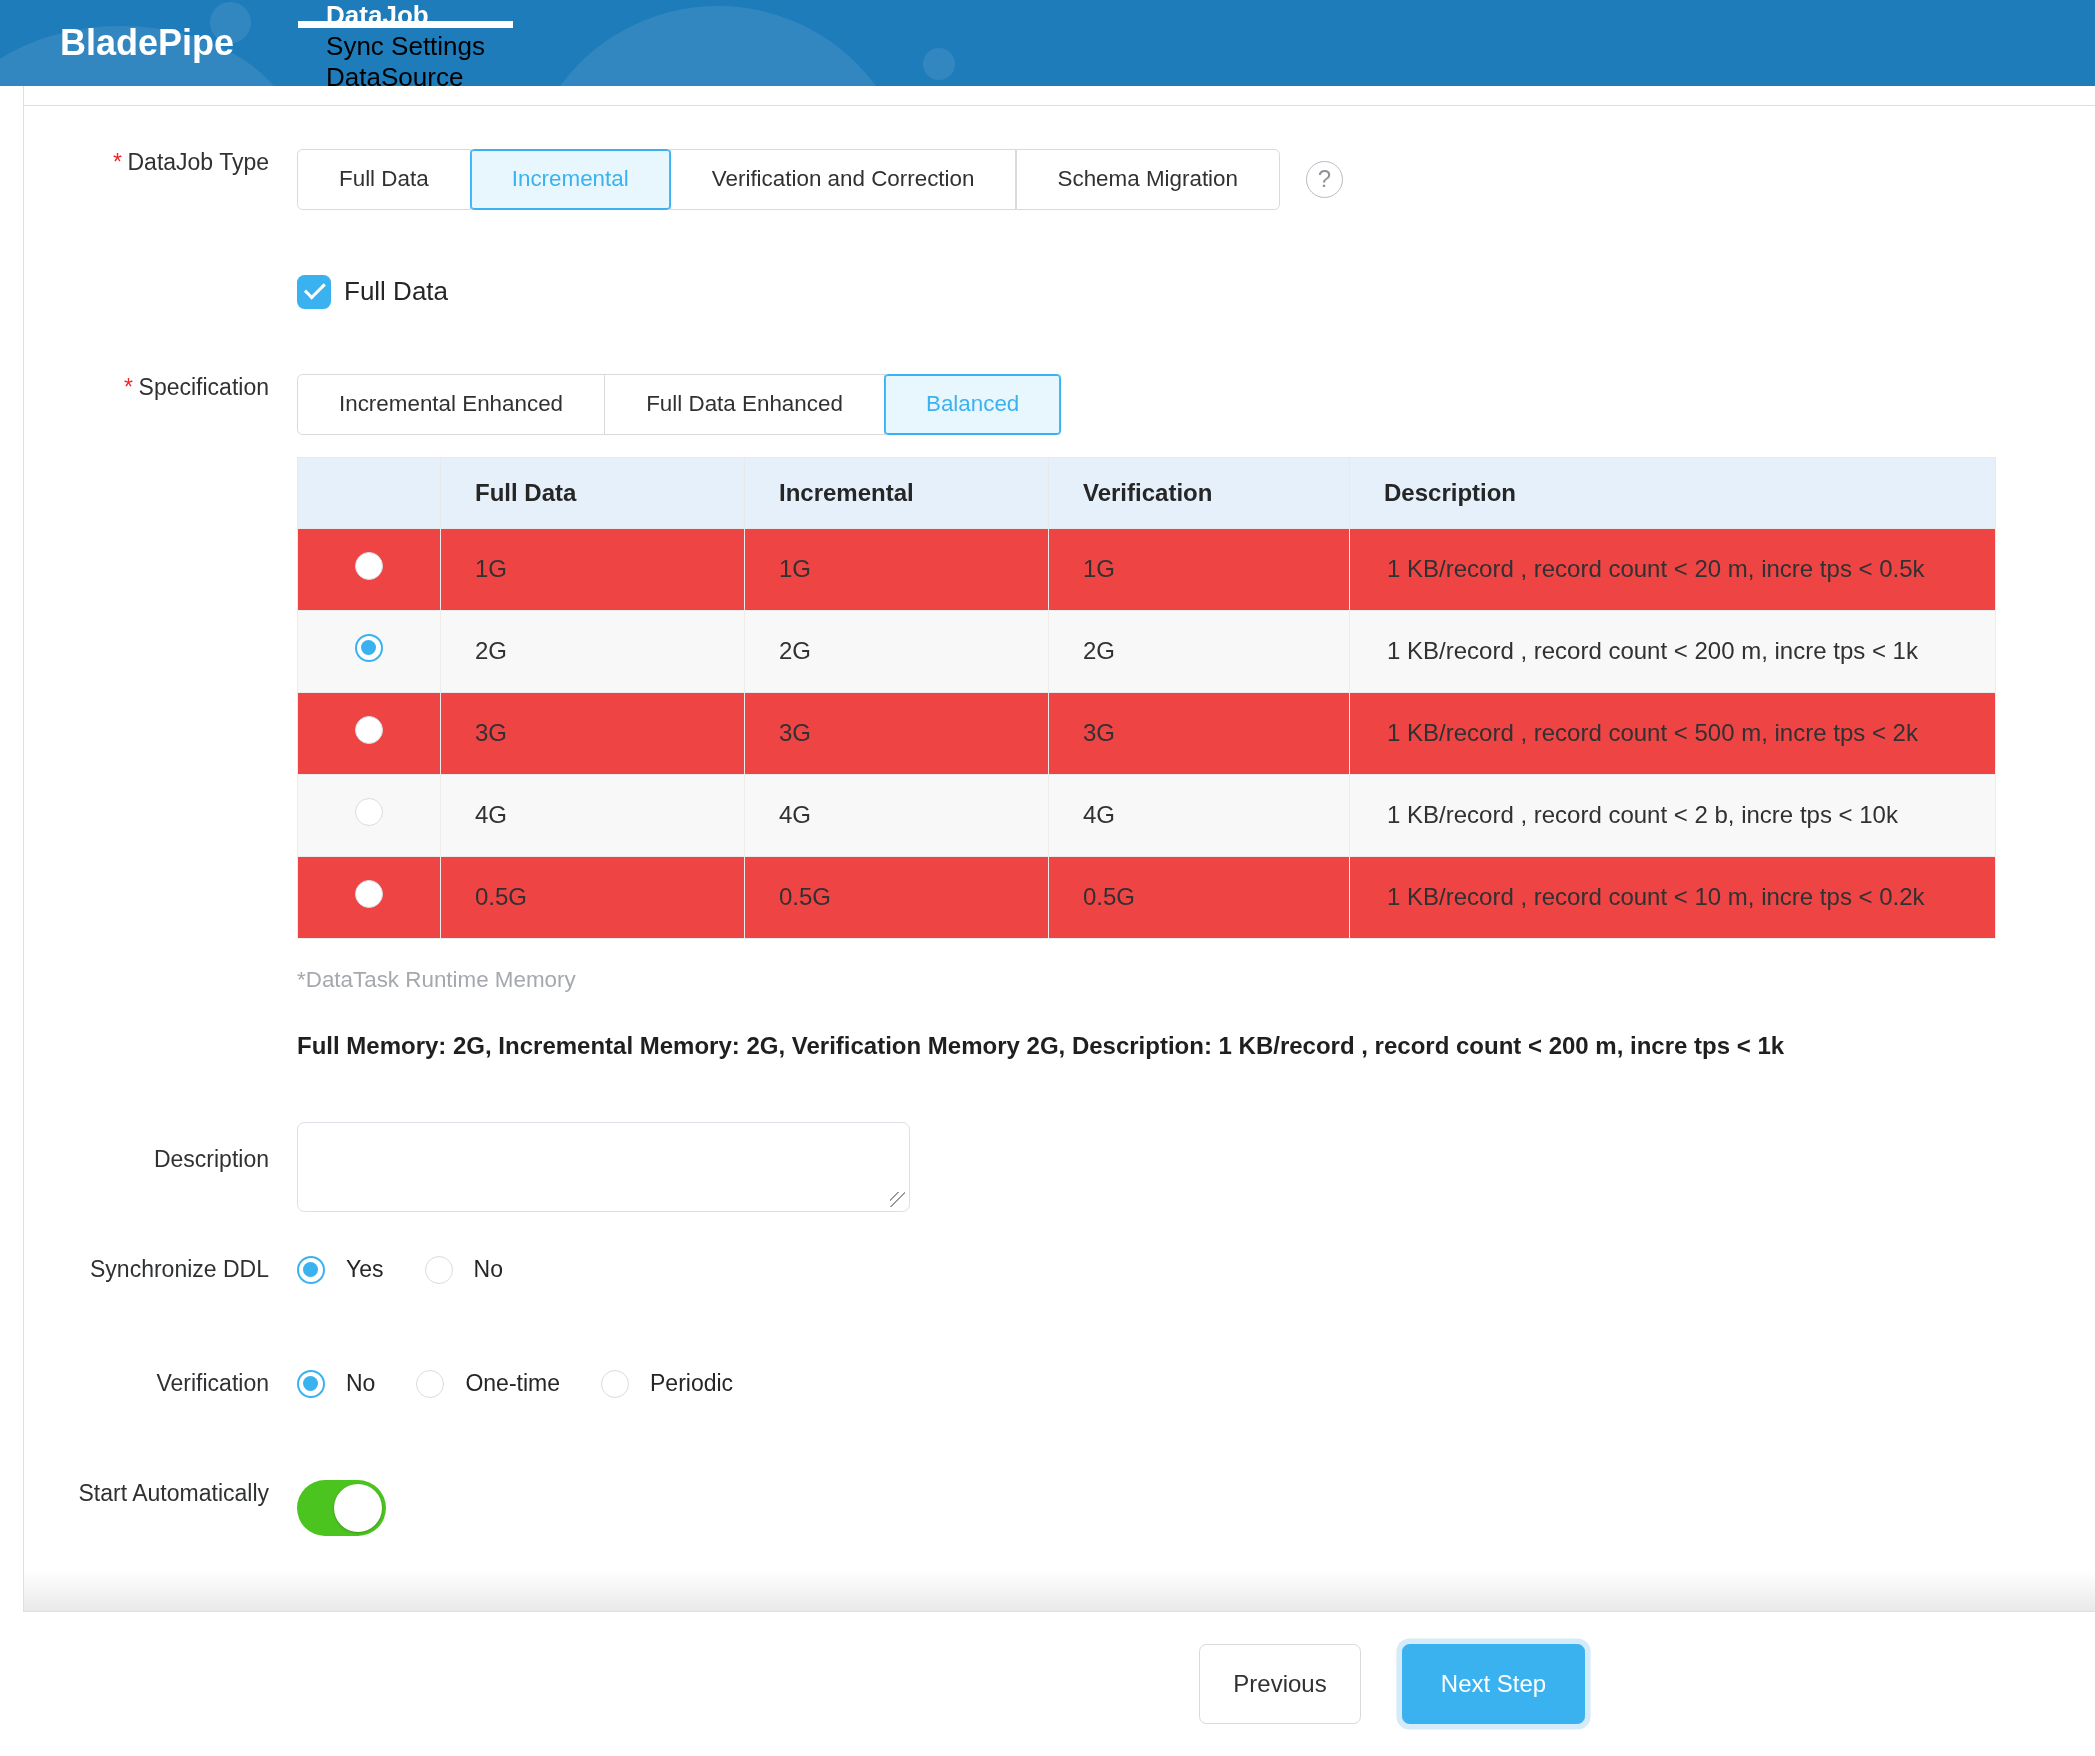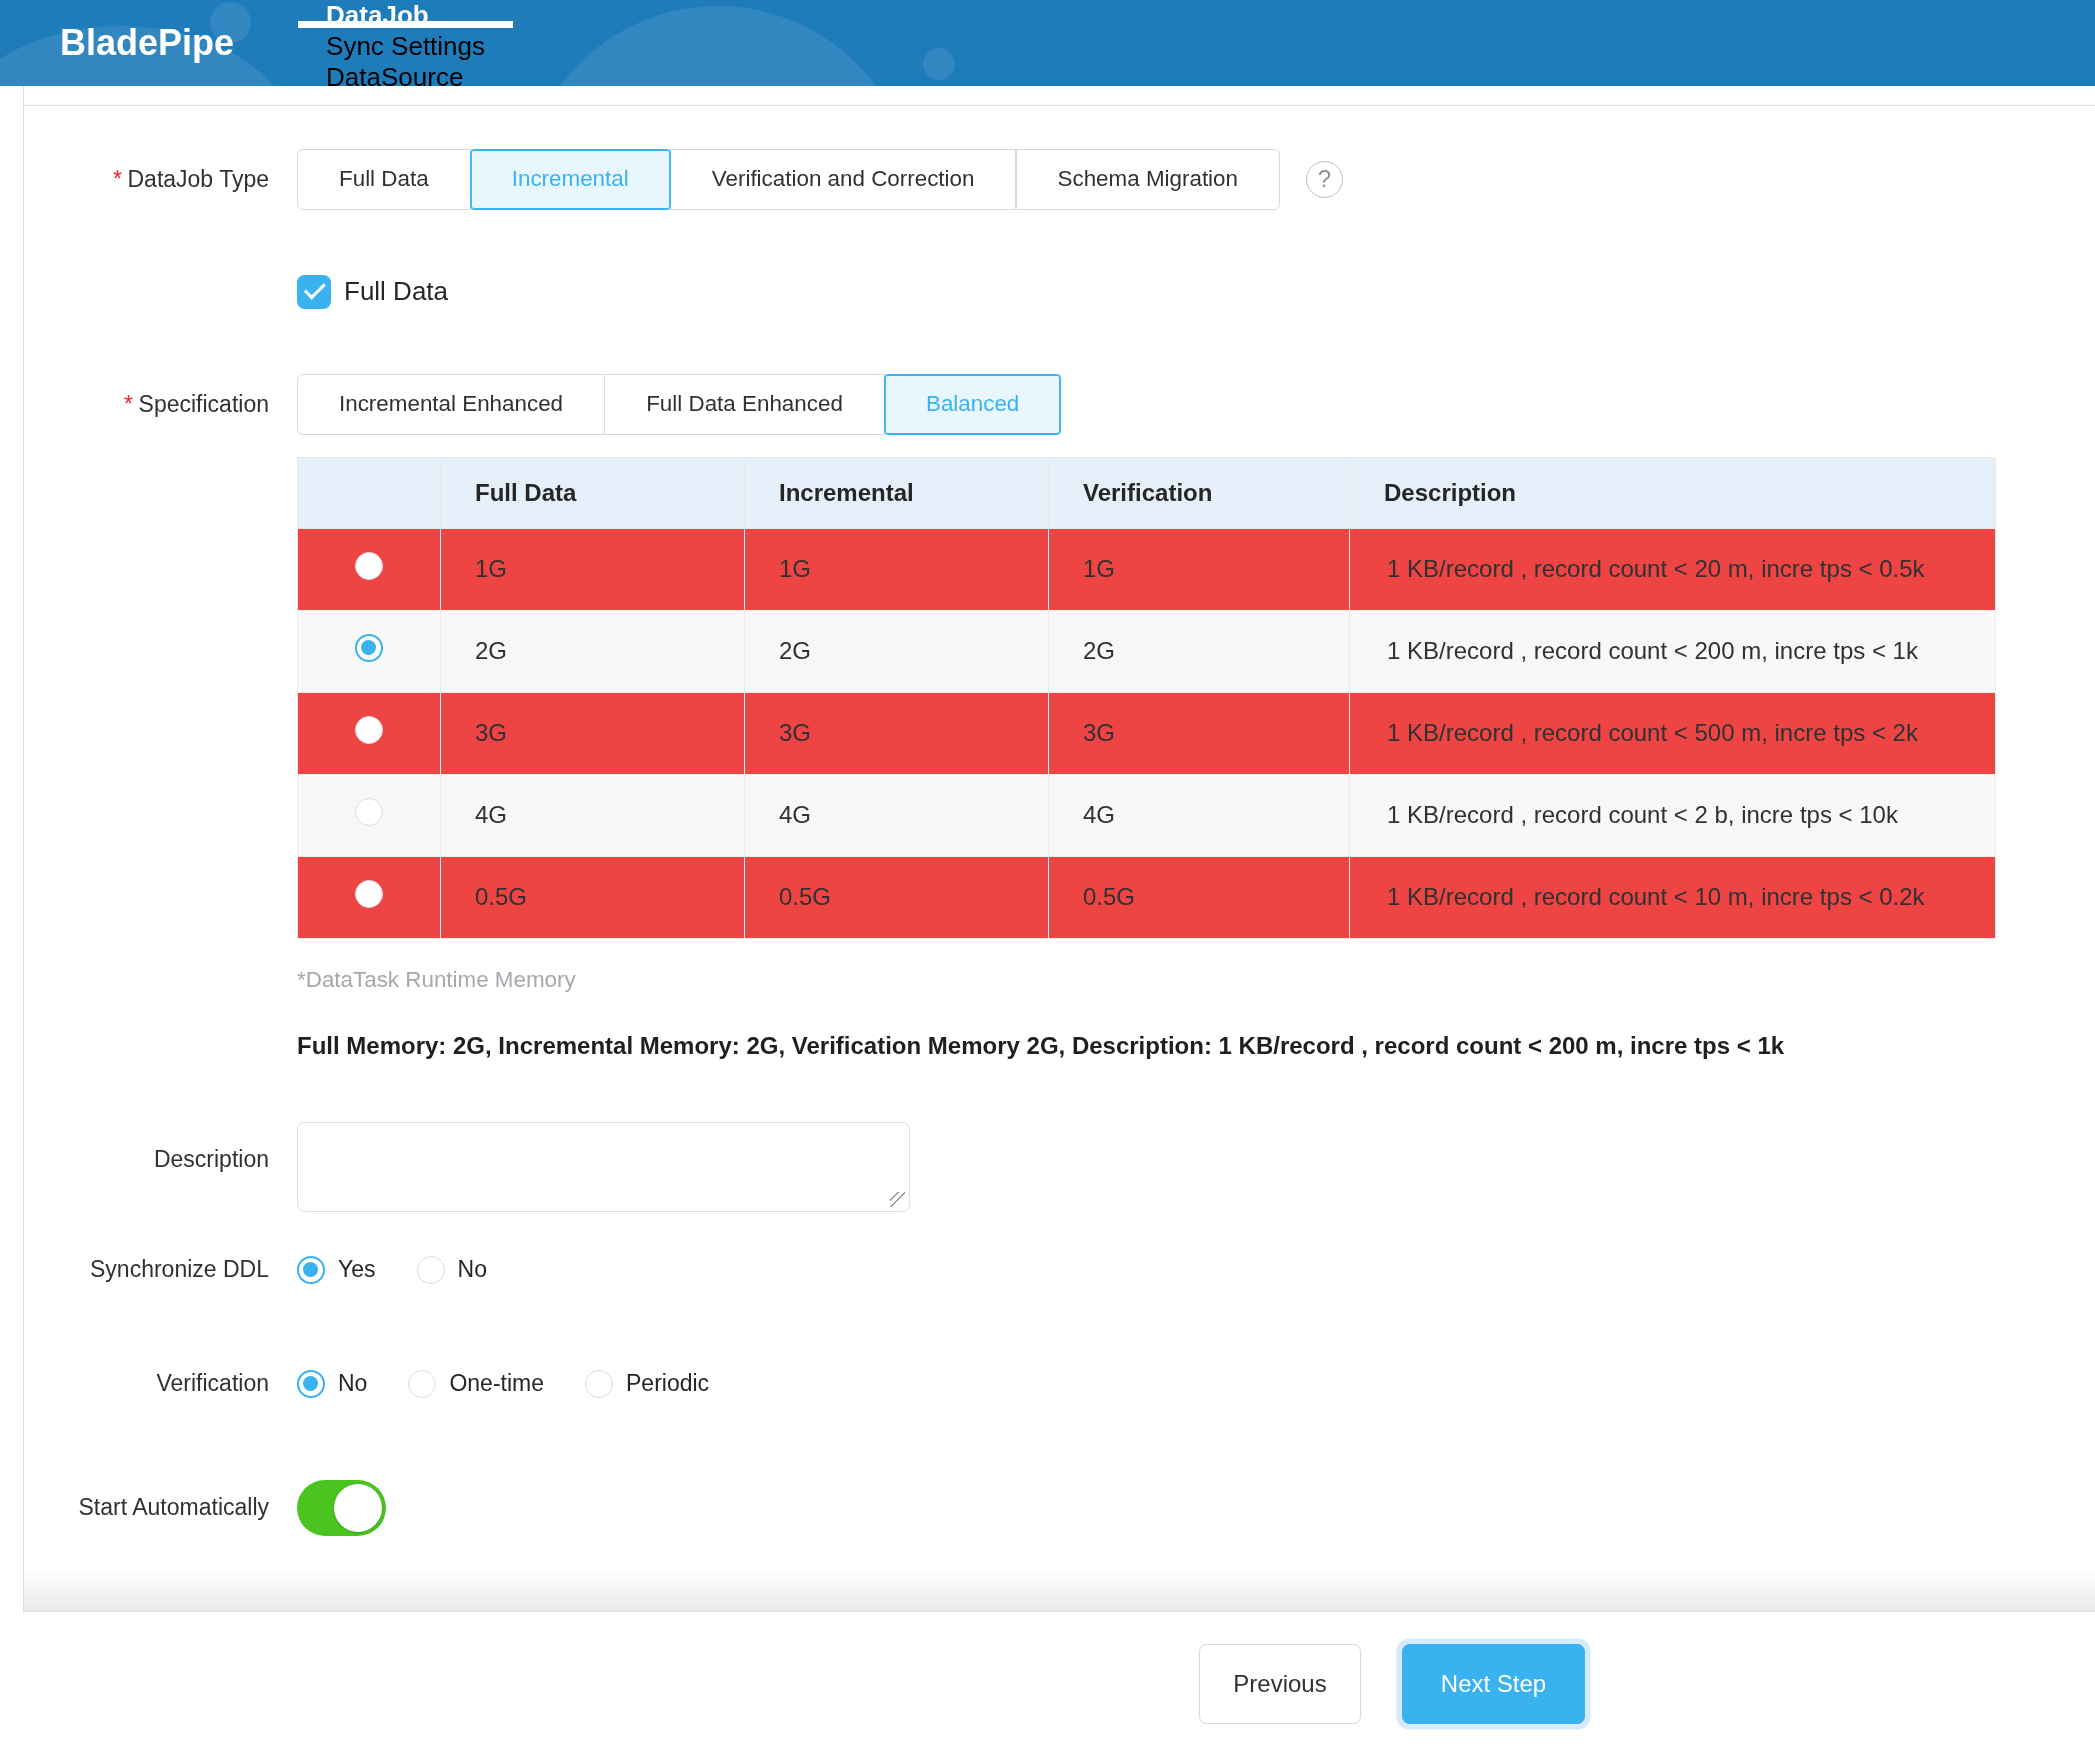--- a/index.html
+++ b/index.html
@@ -38,21 +38,21 @@
   }
 
   
   .card {
     margin-left:23px; border-left:0.9px solid #dcdfe6; border-bottom:0.9px solid #dcdfe6;
     background:#fff; position:relative;
   }
   .card-top-gap { height:18.6px; }
   .card-inner { border-top:0.9px solid #dcdfe6; }
 
-  .form-row { display:flex; align-items:center; }
+  .form-row { display:flex; align-items:flex-start; }
   .form-label {
     width:245px; flex:0 0 245px; text-align:right; font-size:23px; color:#303133;
     white-space:nowrap;
   }
   .req { color:#f5222d; margin-right:5.6px; font-size:23px; }
   .ctrl { margin-left:28px; display:flex; align-items:center; }
 
   
   .btn-group { display:inline-flex; }
   .opt {
@@ -106,21 +106,21 @@
   .radio {
     width:28px; height:28px; border-radius:50%; border:1.9px solid #d9dce0; background:#fff;
     display:inline-block; position:relative; cursor:pointer; flex:0 0 28px;
   }
   .radio.checked { border:2.8px solid #3bb2f0; }
   .radio.checked::after {
     content:""; position:absolute; left:3.7px; top:3.7px; width:15px; height:15px;
     border-radius:50%; background:#3bb2f0;
   }
   .radio-group { display:flex; align-items:center; }
-  .radio-item { display:flex; align-items:center; margin-right:41px; cursor:pointer; }
+  .radio-item { display:flex; align-items:center; margin-right:41px; cursor:pointer;gap:8px; }
   .radio-item span.lbl { margin-left:13px; font-size:23px; color:#262626; }
 
   .table-footnote { margin:28px 0 0 273px; font-size:22.4px; color:#a5a8ad; }
   .summary-line   { margin:39px 0 0 273px; font-size:24px; font-weight:600; color:#1f1f1f; }
 
   
   .row-description { margin-top:62px; align-items:flex-start; }
   .textarea-wrap { position:relative; margin-left:28px; }
   textarea.desc-input {
     width:613px; height:90px; border:0.9px solid #dcdfe6; border-radius:7.5px;

